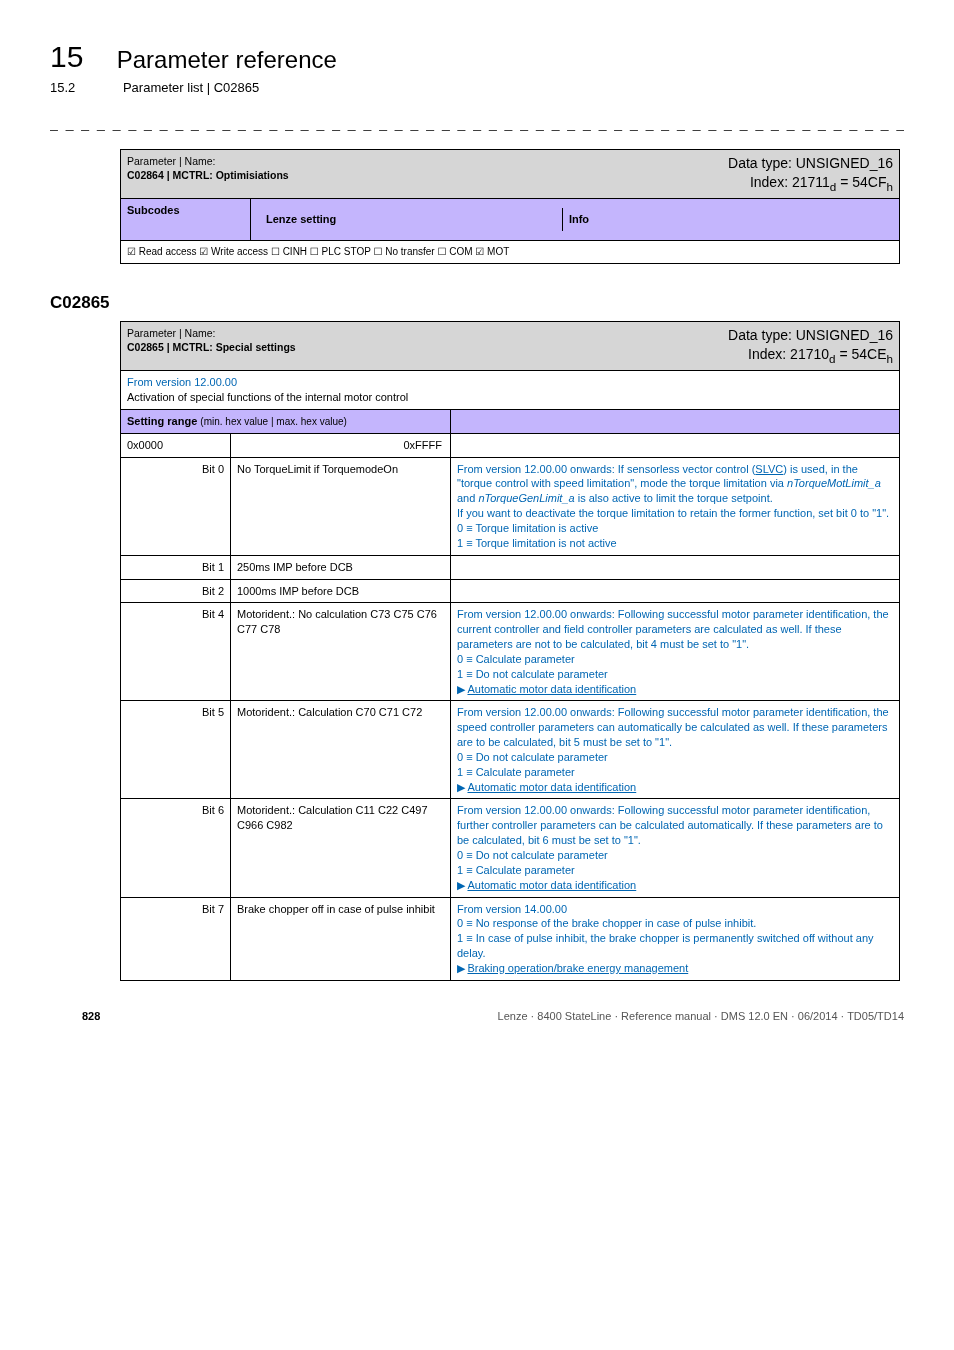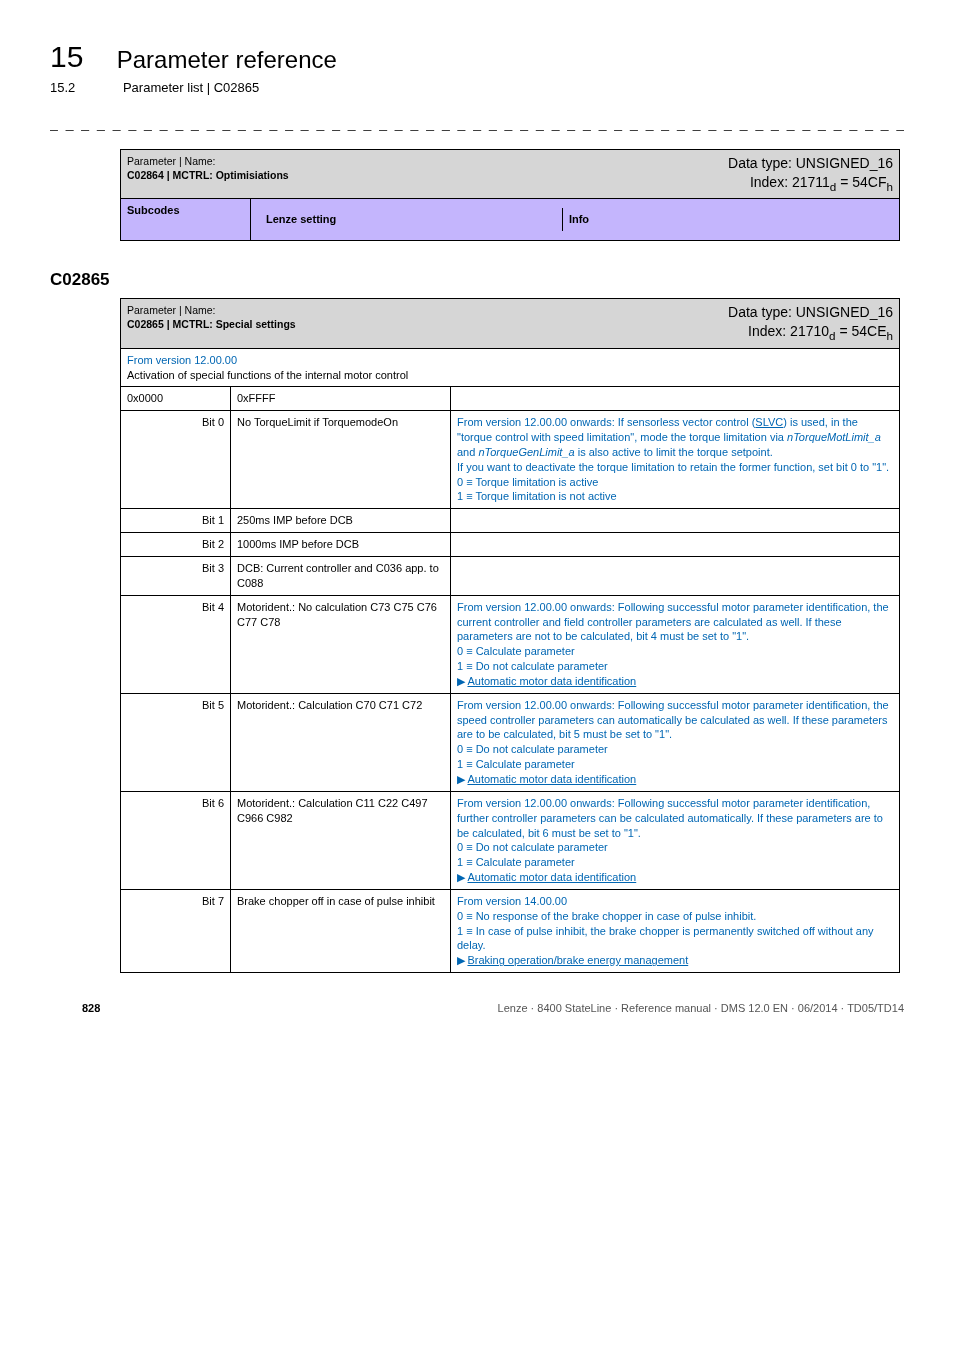--- a/index.html
+++ b/index.html
@@ -124,20 +124,21 @@
     .footer-left {
       display: inline-block;
       font-weight: bold;
       padding-left: 32px;
     }
     .footer-right {
       float: right;
       color: #555;
     }
     .hex-right {
+      text-align: right;
       padding-right: 8px;
     }
     .sub-wrap {
       display: flex;
       justify-content: space-between;
     }
   </style>
 </head>
 <body>
 
@@ -174,20 +175,23 @@
       <table style="margin:0;width:100%;border:none">
         <tbody>
               <tr>
           <td style="border-top:none;border-left:none;border-bottom:none;width:48%;font-weight:bold">Lenze setting</td>
           <td style="border:none;font-weight:bold">Info</td>
         </tr>
       </tbody>
           </table>
     </td>
   </tr>
+  <tr class="access-row">
+    <td colspan="2">☑ Read access   ☑ Write access   ☐ CINH   ☐ PLC STOP   ☐ No transfer   ☐ COM   ☑ MOT</td>
+  </tr>
 </tbody>
   </table>
 
 <div class="section-label">C02865</div>
 
 <table>
   <tbody>
       <tr class="hdr-row">
     <td colspan="3" class="param-name-cell">
       <div class="sub-wrap">
@@ -201,20 +205,24 @@
         </div>
       </div>
     </td>
   </tr>
   <tr>
     <td colspan="3">
       <span class="blue">From version 12.00.00</span><br>
       <span>Activation of special functions of the internal motor control</span>
     </td>
   </tr>
+  <tr class="subhdr-row">
+    <td colspan="2"><span style="font-weight:bold">Setting range </span><span style="font-weight:normal;font-size:10px">(min. hex value | max. hex value)</span></td>
+    <td class="nobold"></td>
+  </tr>
   <tr>
     <td>0x0000</td>
     <td class="hex-right">0xFFFF</td>
     <td></td>
   </tr>
 
   <tr>
     <td class="bit-col">Bit 0</td>
     <td class="desc-col">No TorqueLimit if TorquemodeOn</td>
     <td class="info-col blue">
@@ -230,25 +238,20 @@
     <td class="desc-col">250ms IMP before DCB</td>
     <td class="info-col"></td>
   </tr>
 
   <tr>
     <td class="bit-col">Bit 2</td>
     <td class="desc-col">1000ms IMP before DCB</td>
     <td class="info-col"></td>
   </tr>
 
-  <tr>
-    <td class="bit-col">Bit 3</td>
-    <td class="desc-col">DCB: Current controller and C036 app. to C088</td>
-    <td class="info-col"></td>
-  </tr>
 
   <tr>
     <td class="bit-col">Bit 4</td>
     <td class="desc-col">Motorident.: No calculation C73 C75 C76 C77 C78</td>
     <td class="info-col blue">
       <span>From version 12.00.00 onwards:</span><span> Following successful motor parameter identification, the current controller and field controller parameters are calculated as well. If these parameters are not to be calculated, bit 4 must be set to "1".</span><br>
       <span>0 ≡ Calculate parameter</span><br>
       <span>1 ≡ Do not calculate parameter</span><br>
       <span class="triangle">▶</span><span class="blue-link">Automatic motor data identification</span>
     </td>

